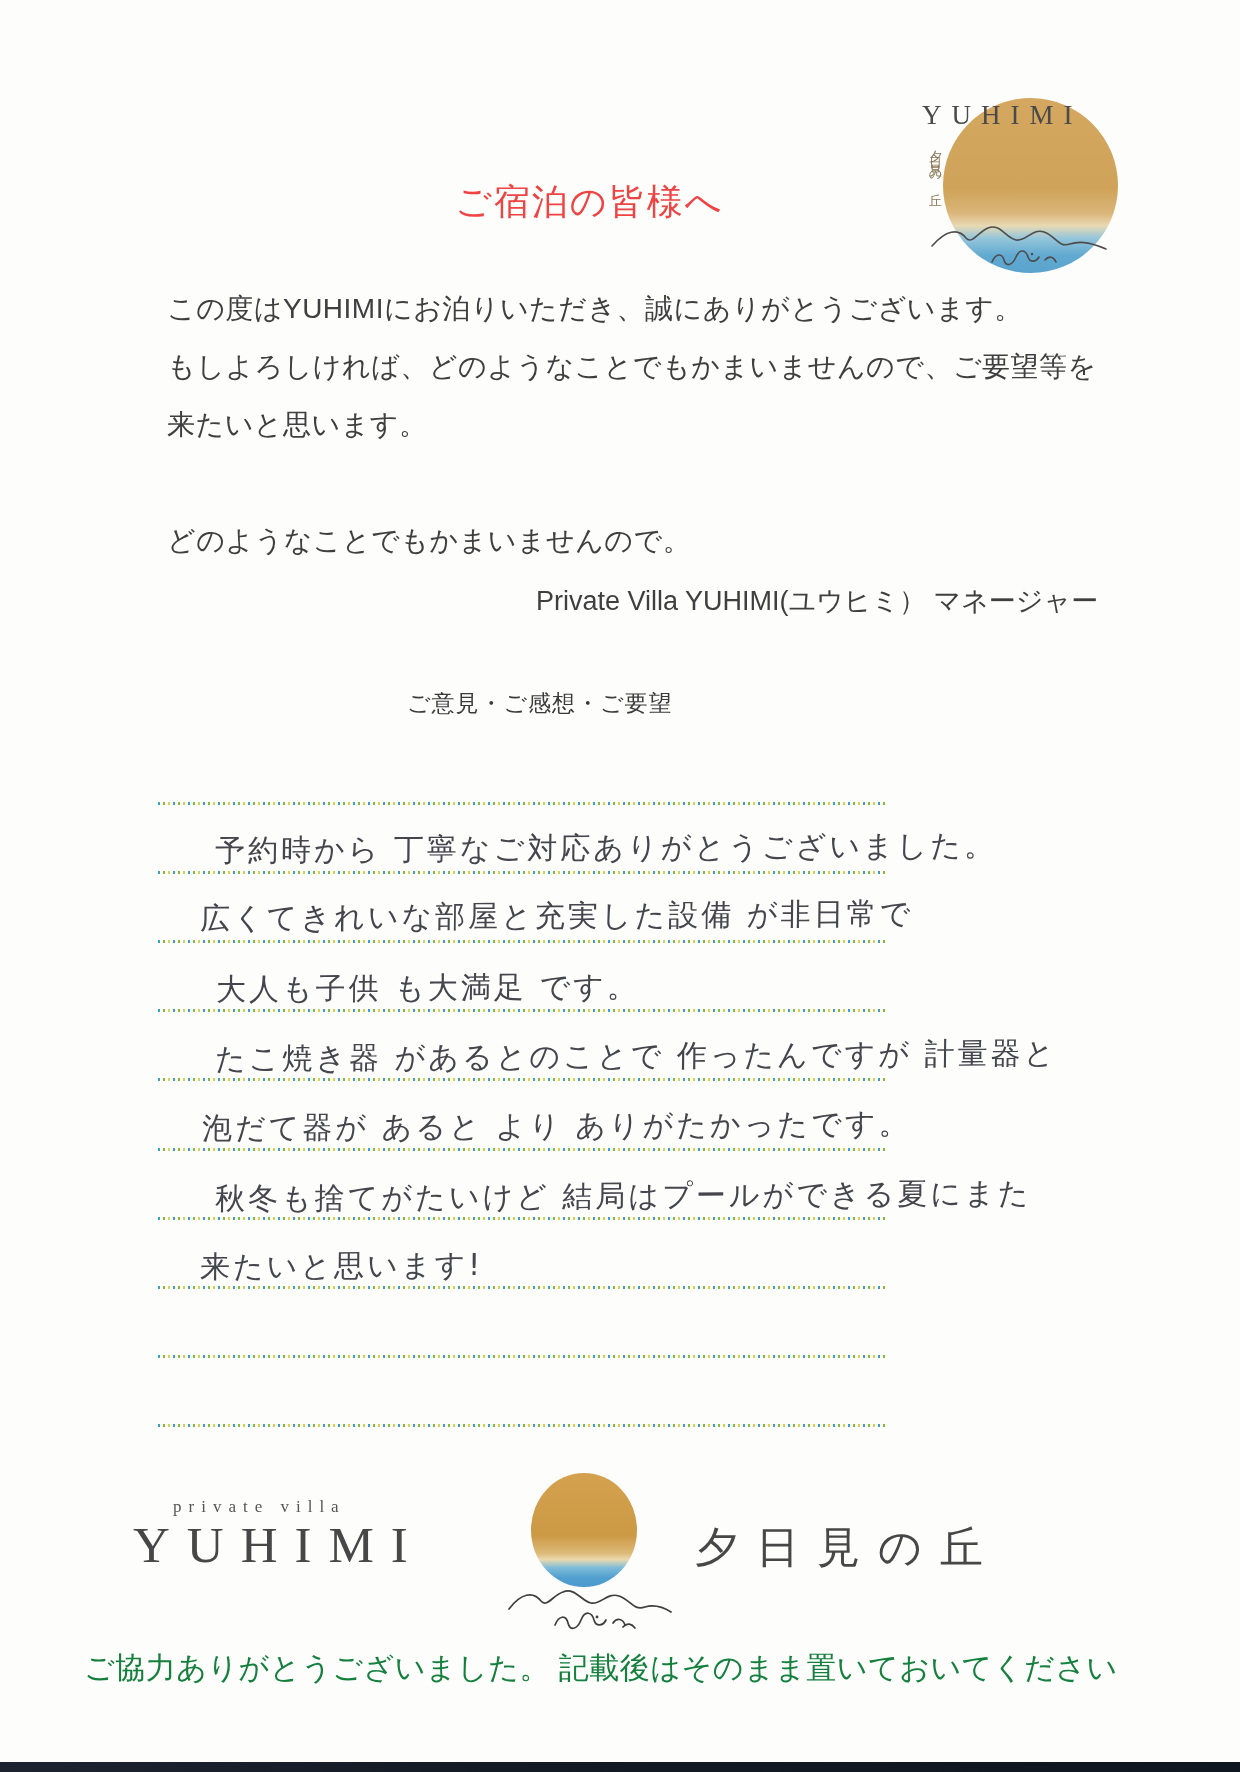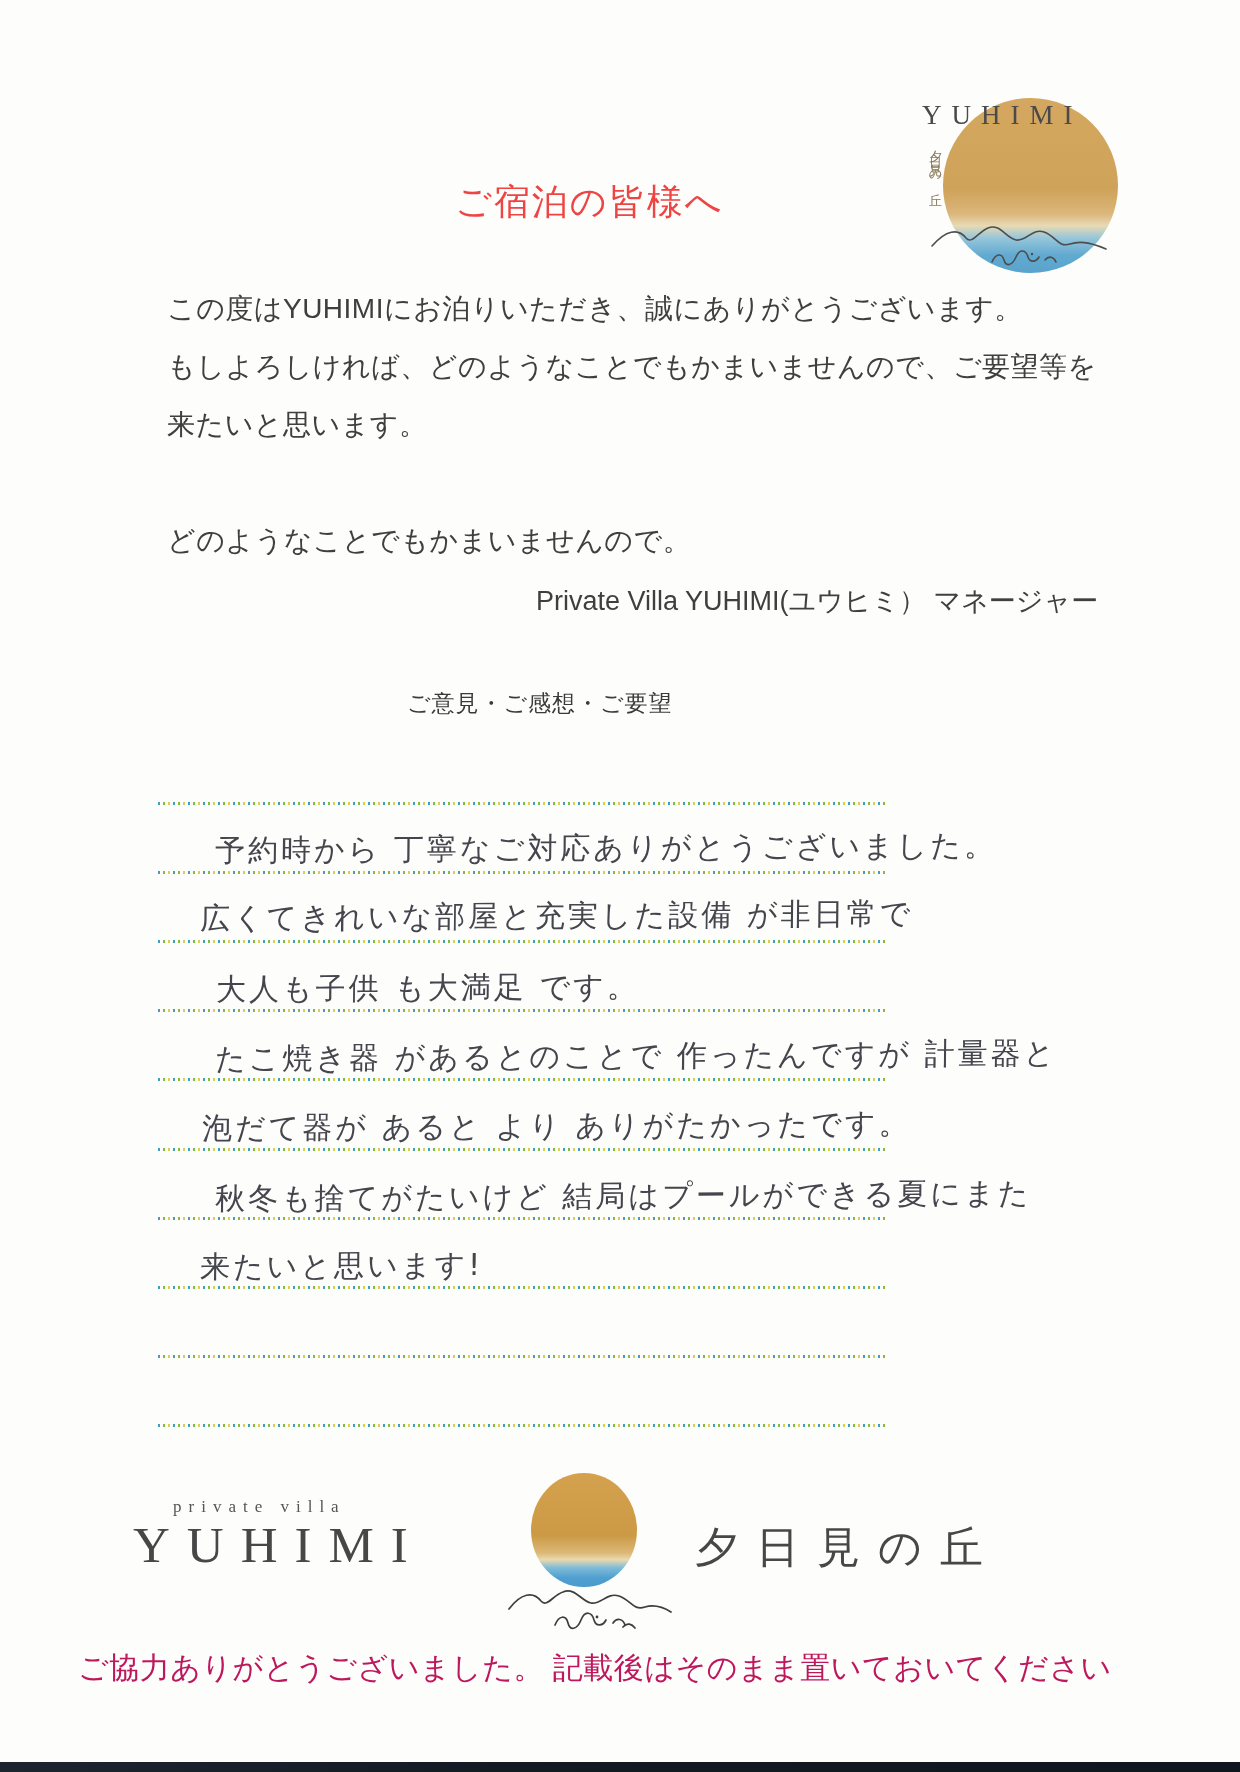--- a/index.html
+++ b/index.html
@@ -72,22 +72,22 @@
     background:linear-gradient(180deg,#d4a24e 0%,#cc9a45 55%,#dcb877 70%,#ead9ad 76%,#7fbcd8 83%,#4f9fd0 92%,#4a9bcb 100%);
   }
   .bottom-logo .kanji{
     position:absolute;left:695px;top:1519px;
     font-family:"Liberation Serif", serif;
     font-size:43px;letter-spacing:18px;color:#474747;white-space:nowrap;
   }
   .bottom-logo svg{position:absolute;left:505px;top:1583px;}
   
   .footer-note{
-    position:absolute;left:78px;top:1648px;
-    font-size:30px;letter-spacing:.5px;color:#be185d;white-space:nowrap;
+    position:absolute;left:84px;top:1648px;
+    font-size:30px;letter-spacing:.5px;color:#15803d;white-space:nowrap;
   }
   .scan-edge{
     position:absolute;left:0;top:1762px;width:1240px;height:10px;
     background:linear-gradient(90deg,#1d2430 0%,#141a24 40%,#10161f 100%);
   }
 </style>
 </head>
 <body>
 
 <div class="page">

